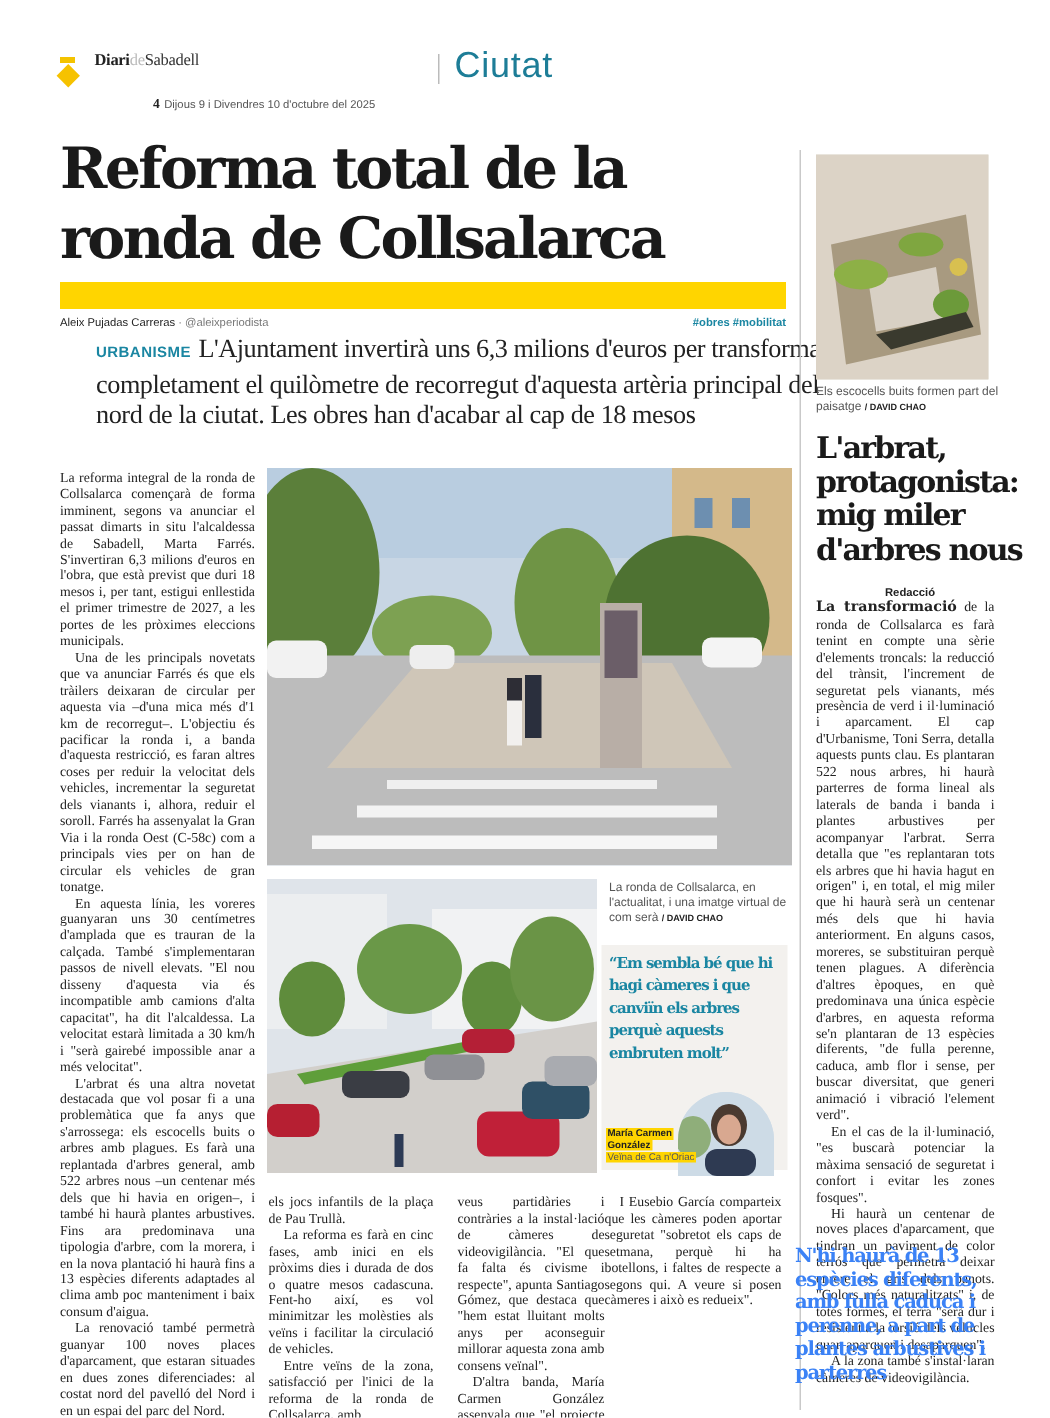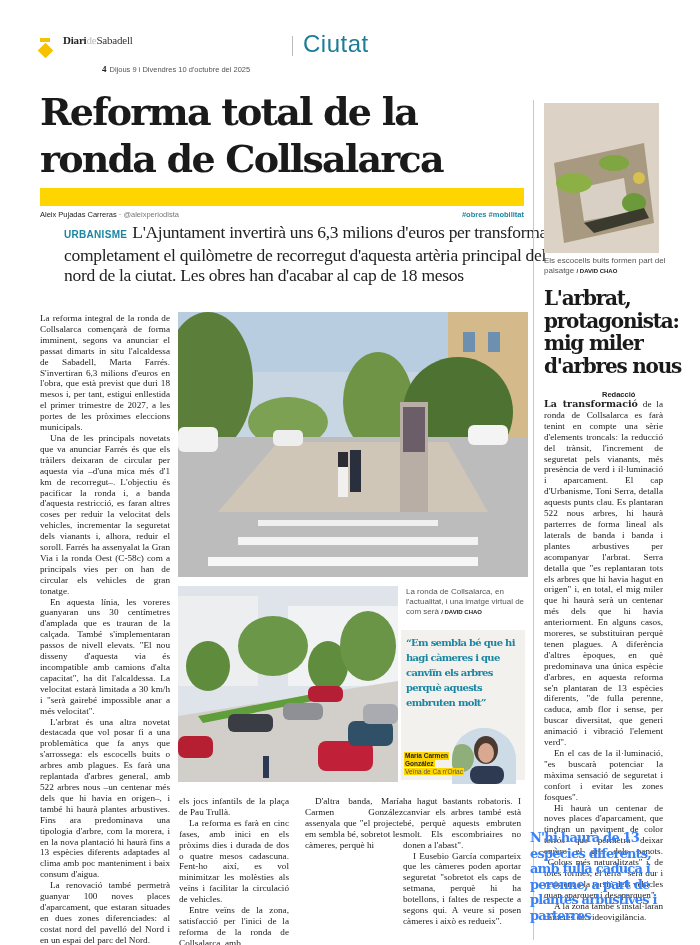--- a/index.html
+++ b/index.html
@@ -43,21 +43,21 @@
   .quote { left: 406px; top: 635px; width: 120px; font-family: "DejaVu Serif", serif; font-weight: bold; font-size: 10px; line-height: 15px; color: #1a86a2; letter-spacing: -0.7px; }
   .quote-photo { left: 452px; top: 728px; width: 64px; height: 56px; overflow: hidden; border-radius: 32px 32px 0 0; background: #cfdde8; }
   .qname { left: 404px; top: 752px; font-family: "Liberation Sans", sans-serif; font-size: 6.5px; line-height: 7.5px; font-weight: bold; color: #222; }
   .qname span { background: #ffd500; padding: 0 1px; display: inline-block; }
   .qrole { left: 404px; top: 768px; font-family: "Liberation Sans", sans-serif; font-size: 6.5px; color: #555; background: #ffd500; padding: 0 1px; }
   
   .side-divider { left: 533px; top: 100px; width: 1px; height: 840px; background: #c9c9c9; }
   .side-photo { left: 544px; top: 103px; width: 115px; height: 150px; overflow: hidden; background: #d8cfc2; }
   .side-cap { left: 544px; top: 256px; width: 125px; }
   .side-title { left: 544px; top: 287px; width: 150px; font-family: "DejaVu Serif", serif; font-weight: bold; font-size: 20px; line-height: 22.5px; color: #1a1a1a; letter-spacing: -1.2px; }
-  .side-author { left: 556px; top: 390px; font-family: "Liberation Sans", sans-serif; font-weight: bold; font-size: 7.5px; color: #222; padding-left: 46px; }
+  .side-author { left: 544px; top: 390px; font-family: "Liberation Sans", sans-serif; font-weight: bold; font-size: 7.5px; color: #222; padding-left: 46px; }
   .col-side { left: 544px; top: 399px; width: 119px; }
   .col-side .lead { font-family: "DejaVu Serif", serif; font-weight: bold; font-size: 9.5px; }
   .side-pull { left: 530px; top: 830px; width: 150px; font-family: "DejaVu Serif", serif; font-weight: bold; font-size: 13px; line-height: 15.5px; color: #3b82f6; letter-spacing: -0.8px; }
 </style>
 </head>
 <body>
 
 <div class="abs logo-crown"></div>
 <div class="abs logo-diamond"></div>
 <div class="abs brand"><span>Diari</span><span class="de">de</span><span class="sab">Sabadell</span></div>
@@ -144,24 +144,24 @@
 </div>
 <div class="abs qname"><span>María Carmen</span><br><span>González</span></div>
 <div class="abs qrole">Veïna de Ca n'Oriac</div>
 
 <div class="abs col col-b1">
   <p class="first">els jocs infantils de la plaça de Pau Trullà.</p>
   <p>La reforma es farà en cinc fases, amb inici en els pròxims dies i durada de dos o quatre mesos cadascuna. Fent-ho així, es vol minimitzar les molèsties als veïns i facilitar la circulació de vehicles.</p>
   <p>Entre veïns de la zona, satisfacció per l'inici de la reforma de la ronda de Collsalarca, amb</p>
 </div>
 <div class="abs col col-b2">
+  <p class="first">veus partidàries i contràries a la instal·lació de càmeres de videovigilància. "El que fa falta és civisme i respecte", apunta Santiago Gómez, que destaca que "hem estat lluitant molts anys per aconseguir millorar aquesta zona amb consens veïnal".</p>
   <p>D'altra banda, María Carmen González assenyala que "el projecte em sembla bé, sobretot les càmeres, perquè hi</p>
 </div>
 <div class="abs col col-b3">
-  <p class="first">ha hagut bastants robatoris. I canviar els arbres també està bé, perquè aquests embruten molt. Els escombriaires no donen a l'abast".</p>
   <p>I Eusebio García comparteix que les càmeres poden aportar seguretat "sobretot els caps de setmana, perquè hi ha botellons, i faltes de respecte a segons qui. A veure si posen càmeres i això es redueix".</p>
 </div>
 
 <div class="abs side-divider"></div>
 <div class="abs side-photo">
   <svg width="115" height="150" viewBox="0 0 115 150">
     <rect width="115" height="150" fill="#dcd3c6"></rect>
     <polygon points="10,60 100,40 110,120 20,140" fill="#a89a80"></polygon>
     <polygon points="35,85 80,75 85,110 40,118" fill="#d8d0c4"></polygon>
     <ellipse cx="30" cy="80" rx="18" ry="10" fill="#8db046"></ellipse>

